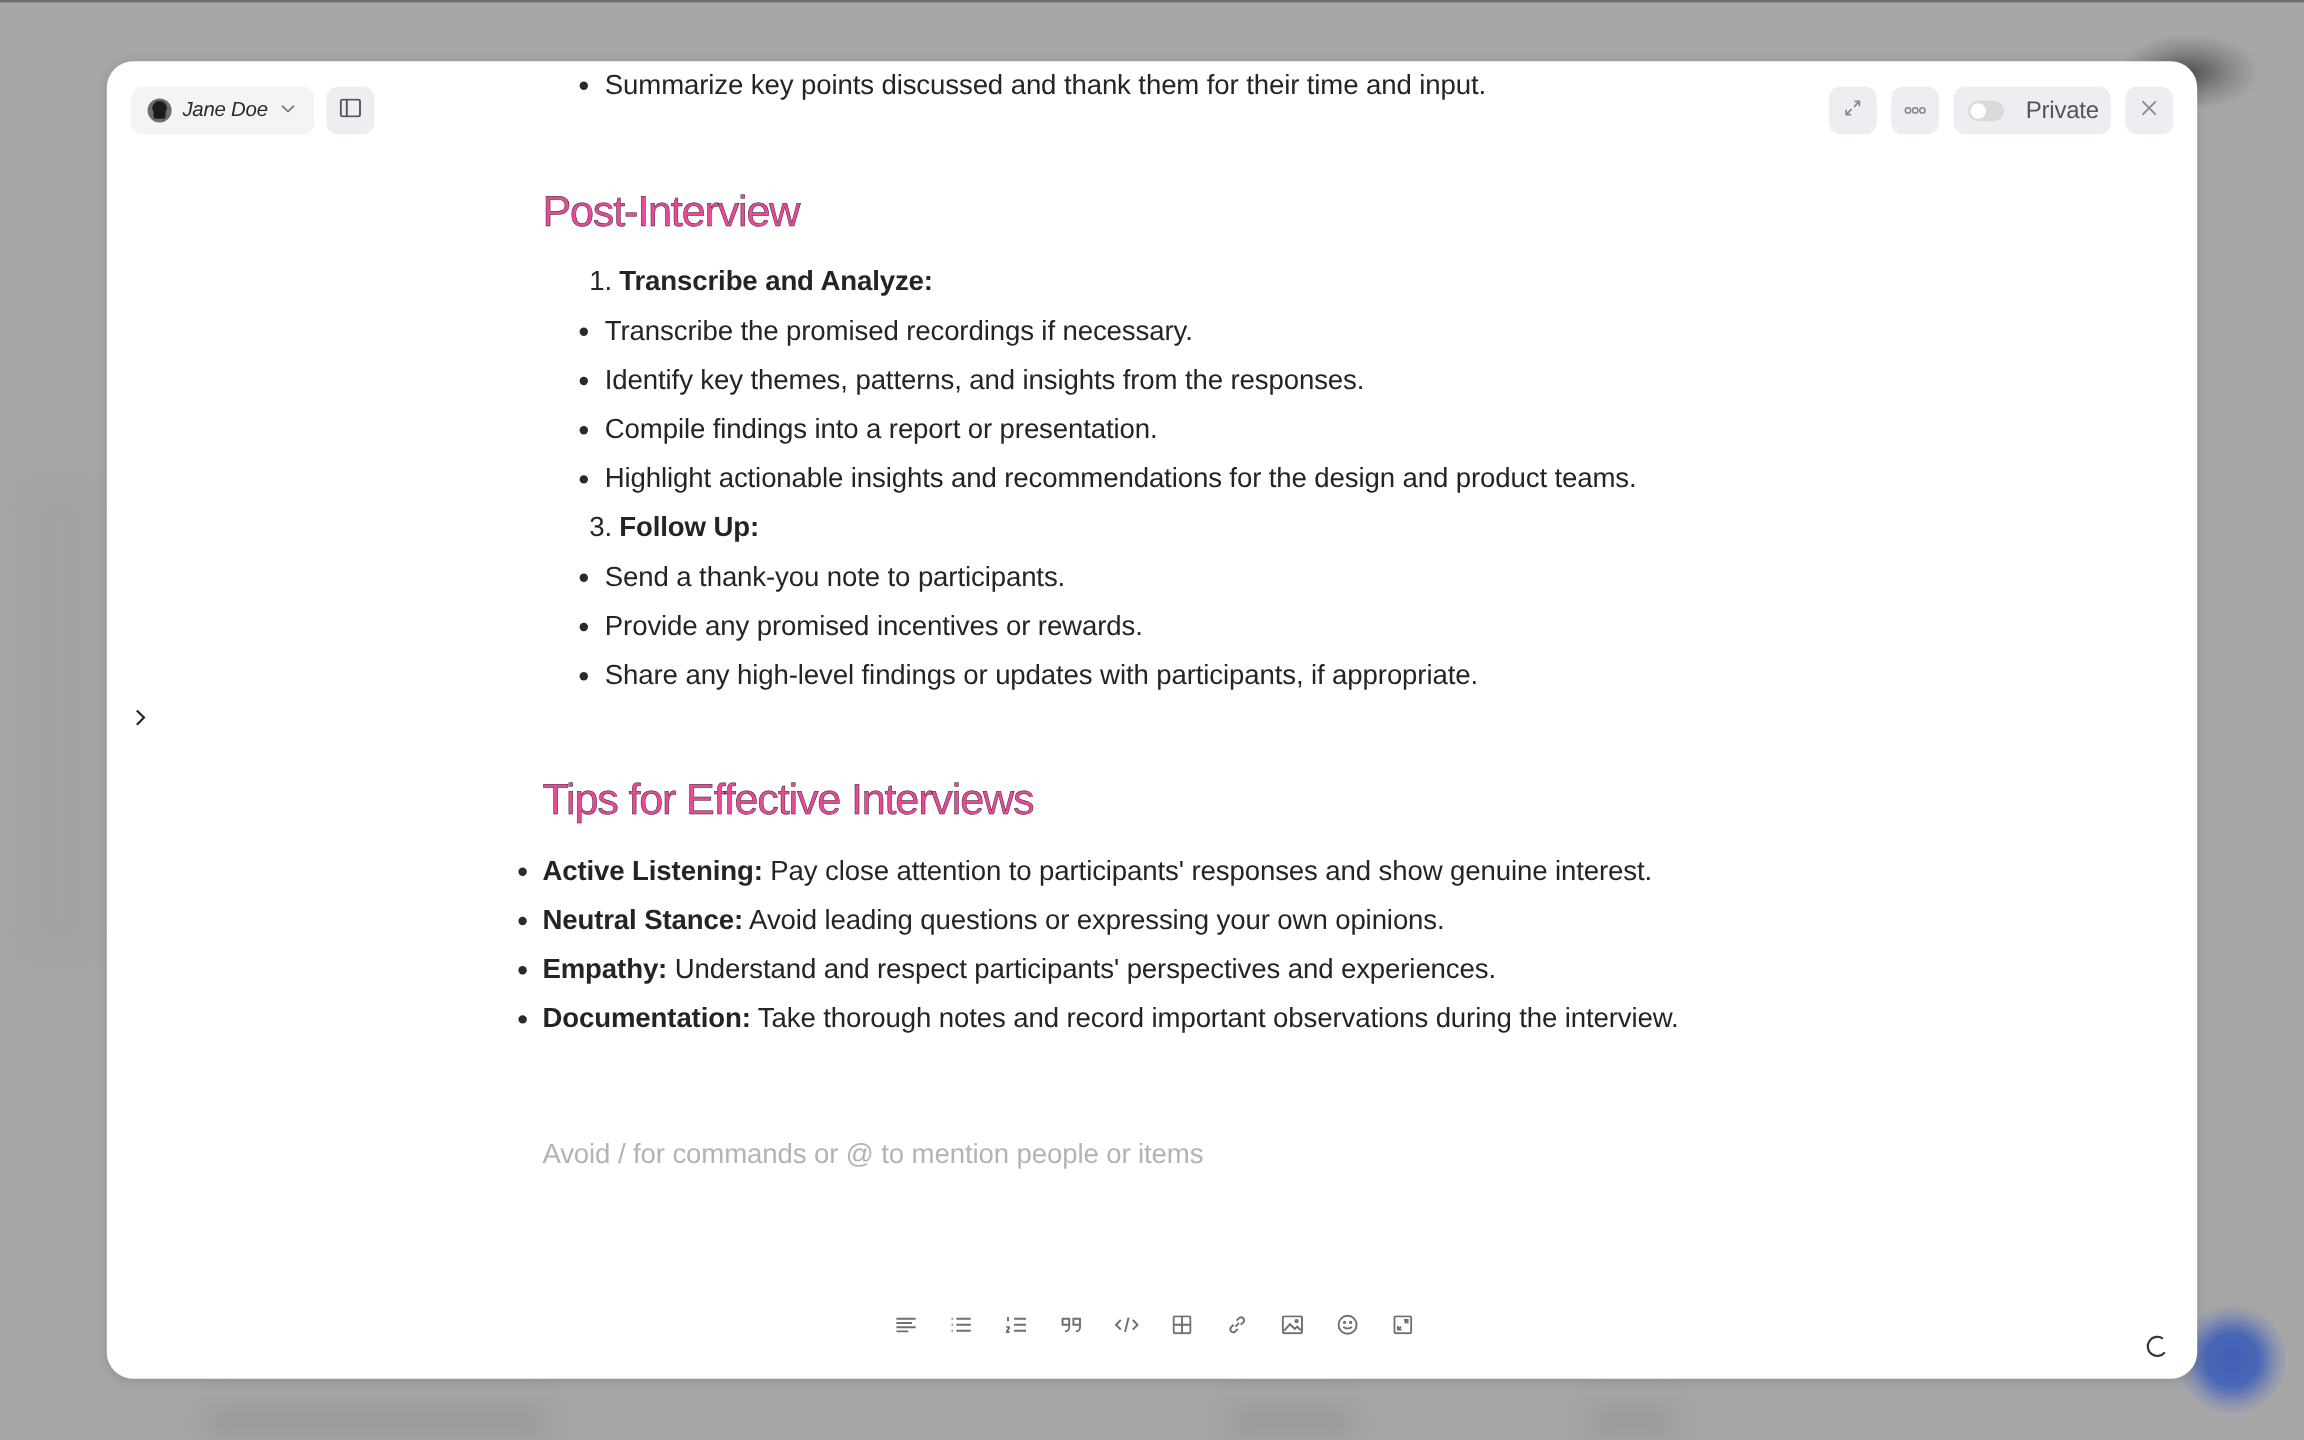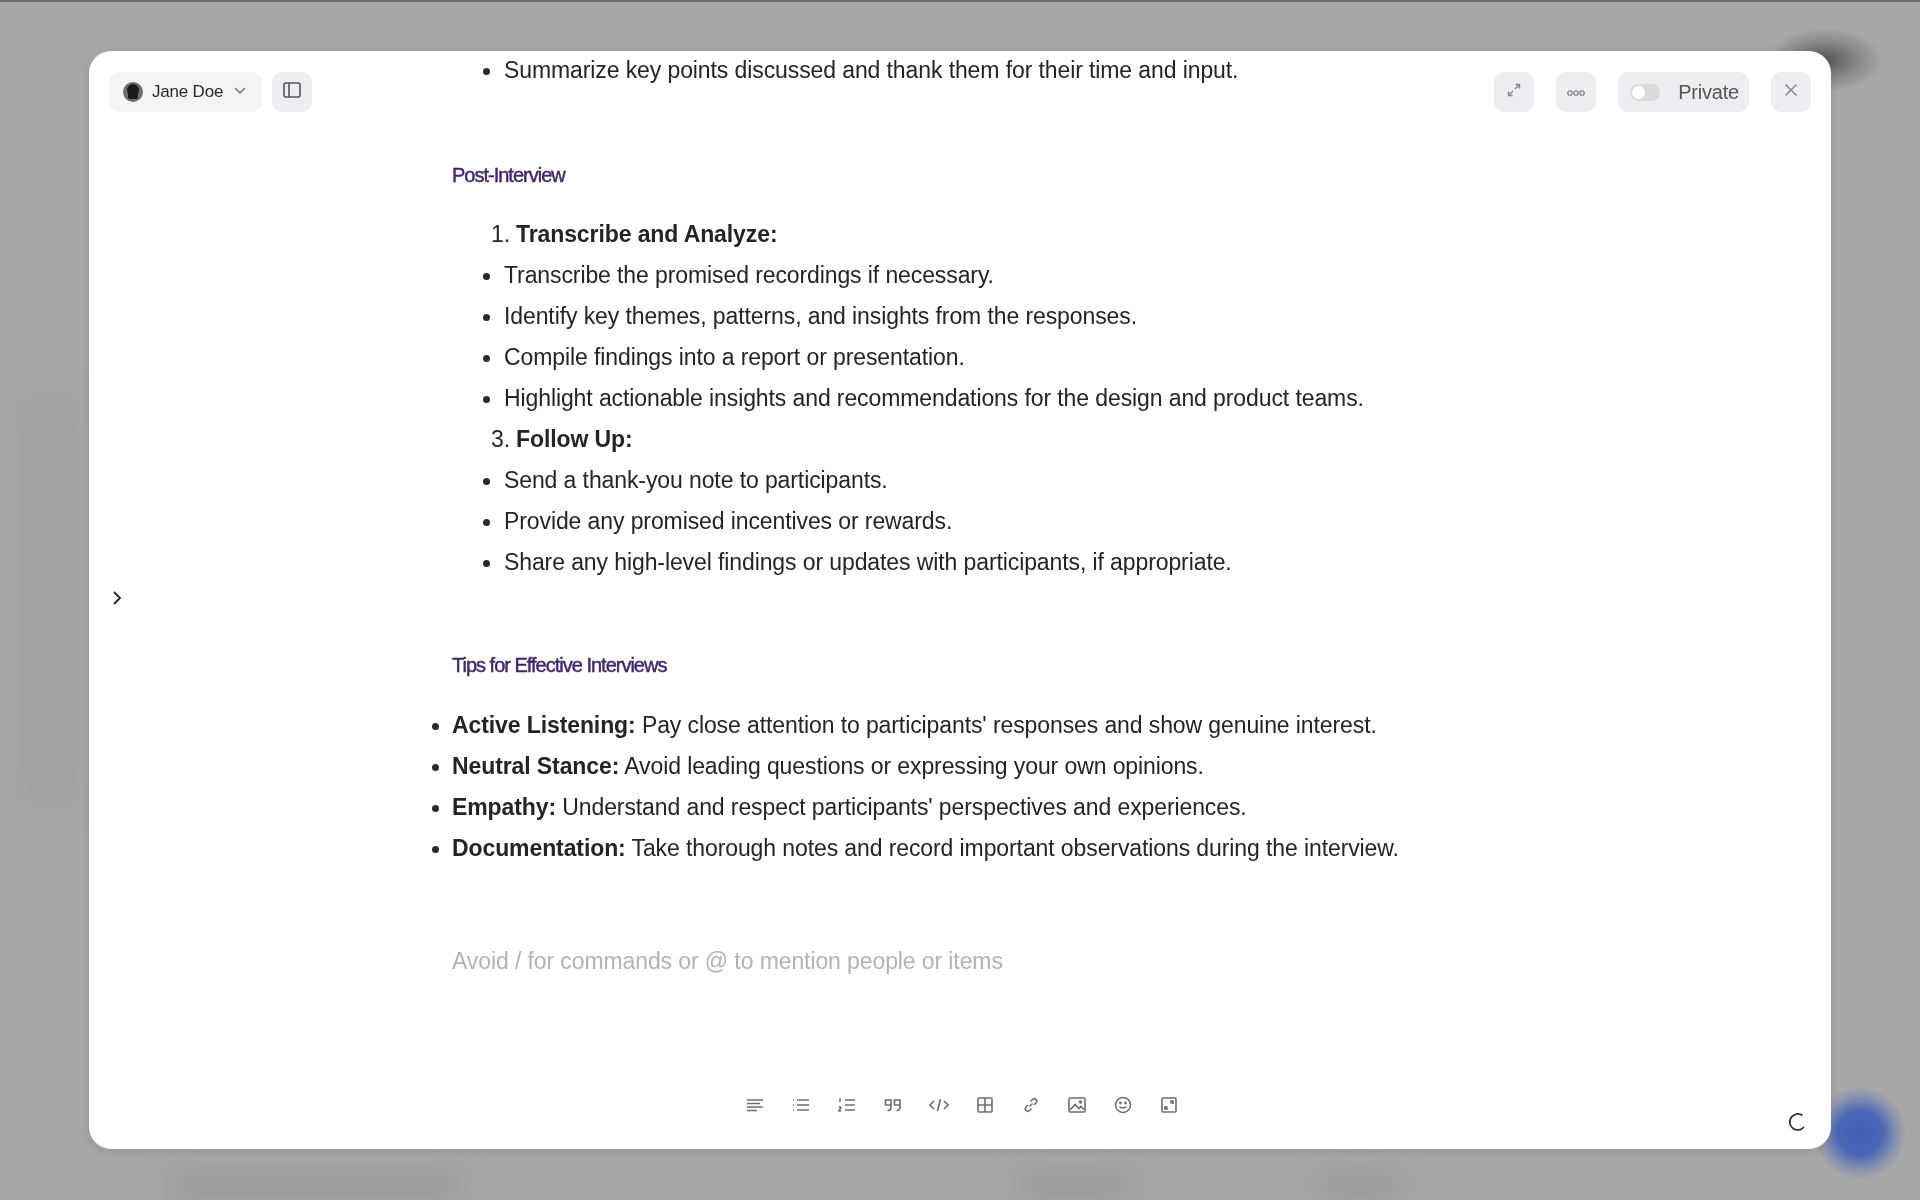--- a/index.html
+++ b/index.html
@@ -29,38 +29,38 @@
   .modal {
     position: absolute;
     left: 89px; top: 51px; width: 1742px; height: 1098px;
     background: #ffffff;
     border-radius: 22px;
     box-shadow: 0 2px 10px rgba(0,0,0,0.12);
     overflow: hidden;
   }
 
   
-  .hdr-left { position: absolute; left: 20px; top: 21px; display: flex; gap: 10px; align-items: center; }
+  .hdr-left { position: absolute; left: 20px; top: 21px; display: flex; gap: 10px; align-items: center; font-style: italic; }
   .user-btn {
     height: 40px; padding: 0 14px 0 14px; border-radius: 10px;
     background: #f3f4f6; display: flex; align-items: center; gap: 9px; cursor: pointer;
   }
   .avatar {
     width: 20px; height: 20px; border-radius: 50%;
     background: radial-gradient(circle at 50% 40%, #2b2b2b 0 38%, #6d6d6d 40% 100%);
     position: relative; overflow: hidden;
   }
   .avatar::after { content:""; position:absolute; left:5px; top:3px; width:10px; height:14px; border-radius:5px 5px 2px 2px; background:#1b1b1b; }
   .user-name { font-size: 17px; color: #2a2a2a; letter-spacing: -0.2px; }
   .chev-down { width: 16px; height: 16px; }
   .icon-btn {
     width: 40px; height: 40px; border-radius: 10px; background: #eceef1;
     display: flex; align-items: center; justify-content: center; cursor: pointer;
   }
-  .hdr-right { position: absolute; right: 20px; top: 21px; display: flex; gap: 22px; align-items: center; margin-left: 15px; }
+  .hdr-right { position: absolute; right: 20px; top: 21px; display: flex; gap: 12px; align-items: center; margin-left: 15px; }
   .private-btn {
     height: 40px; padding: 0 10px 0 12px; border-radius: 10px; background: #eceef1;
     display: flex; align-items: center; gap: 18px; cursor: pointer;
   }
   .toggle { width: 30px; height: 17px; border-radius: 9px; background: #d9dadc; position: relative; }
   .toggle::after { content:""; position:absolute; left:2px; top:2px; width:13px; height:13px; border-radius:50%; background:#fff; }
   .private-label { font-size: 20px; color: #555; letter-spacing: -0.2px; }
 
   .side-expand {
     position: absolute; left: 16px; top: 537px; width: 24px; height: 24px;
@@ -74,21 +74,21 @@
     letter-spacing: -0.1px;
   }
   .bul-l2 { margin-left: 52px; position: relative; }
   .bul-l2::before, .bul-l1::before {
     content: ""; position: absolute; top: 18px; width: 7px; height: 7px; border-radius: 50%; background: #2a2a2a;
   }
   .bul-l2::before { left: -21px; }
   .bul-l1 { position: relative; }
   .bul-l1::before { left: -20px; }
   .h2 {
-    font-size: 20px; font-weight: normal; color: #4c1d95; letter-spacing: -1px;
+    font-size: 36px; font-weight: normal; color: #ec4899; letter-spacing: -1px;
     -webkit-text-stroke: 0.4px #262626;
   }
   .num-item { margin-left: 39px; }
   .num { display: inline-block; width: 25px; }
   b, .bold { font-weight: bold; }
   .placeholder { color: #b3b3b3; }
 
   
   .toolbar {
     position: absolute; left: 653px; top: 1043px; display: flex; gap: 21px; align-items: center;

